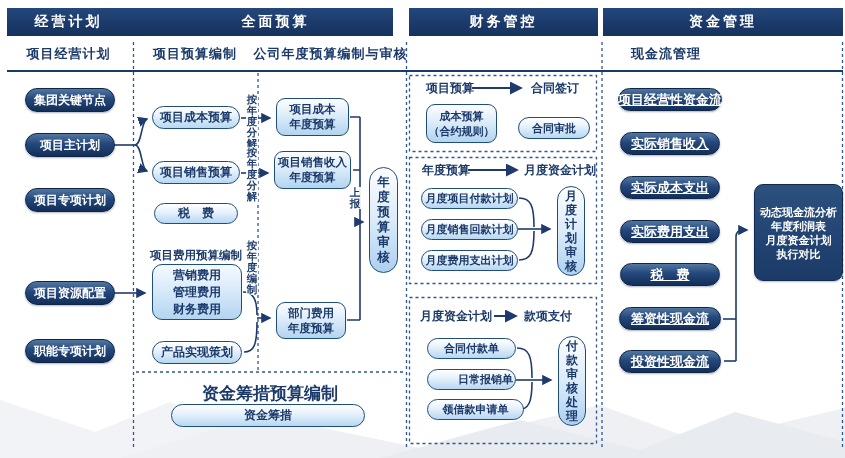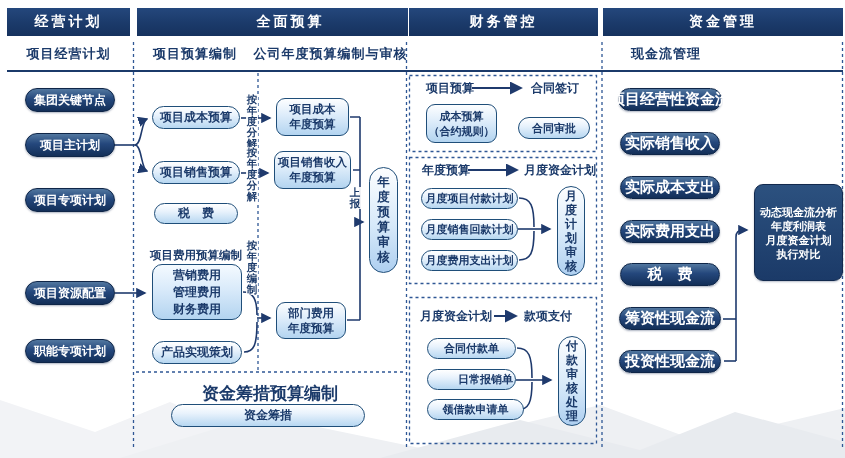--- a/index.html
+++ b/index.html
@@ -14,21 +14,21 @@
        font-size:14px;font-weight:bold;letter-spacing:3px;
        display:flex;align-items:center;justify-content:center;}
   .sub{color:#1b3a6a;font-size:13px;font-weight:bold;letter-spacing:1px;
        display:flex;align-items:center;justify-content:center;white-space:nowrap;}
   .rule{background:#1b3a6a;}
 
   .dpill{border-radius:13px;color:#fff;font-weight:bold;font-size:12px;white-space:nowrap;
          background:linear-gradient(180deg,#52779f 0%,#24477c 45%,#132f58 100%);
          border:1px solid #0f2648;box-shadow:0 1px 2px rgba(20,40,80,.35);
          display:flex;align-items:center;justify-content:center;}
-  .dpill.sm{font-size:15px;}
+  .dpill.sm{font-size:13px;text-decoration:underline;}
 
   .lpill{border-radius:12px;color:#1b3a6a;font-weight:bold;font-size:12px;white-space:nowrap;
          background:linear-gradient(180deg,#ffffff 0%,#e8f2fc 40%,#b7d7f1 100%);
          border:1.5px solid #1f4e79;display:flex;align-items:center;justify-content:center;}
   .lpill.sm{font-size:11px;}
 
   .lbox{border-radius:10px;color:#1b3a6a;font-weight:bold;font-size:12px;line-height:17px;
         background:linear-gradient(180deg,#f4faff 0%,#d9eafa 45%,#b3d4f0 100%);
         border:1.5px solid #1f4e79;display:flex;align-items:center;justify-content:center;
         text-align:center;white-space:pre-line;}
@@ -106,21 +106,21 @@
       <path d="M736,361 V237 Q736,230 743,230 H747" marker-end="url(#arr)"></path>
     </g>
     <g stroke="#1f3a6d" stroke-width="2" fill="none">
       <path d="M472,88 H521" marker-end="url(#arr)"></path>
       <path d="M468,170 H517" marker-end="url(#arr)"></path>
       <path d="M494,316 H516" marker-end="url(#arr)"></path>
     </g>
   </svg>
 
   <div class="abs el hdr" style="left:7px;top:8px;width:123px;height:28px;">经营计划</div>
-  <div class="abs el hdr" style="left:137px;top:8px;width:271px;height:28px;padding-left:36px;">全面预算</div>
+  <div class="abs el hdr" style="left:122px;top:8px;width:271px;height:28px;padding-left:36px;">全面预算</div>
   <div class="abs el hdr" style="left:409px;top:8px;width:189px;height:28px;">财务管控</div>
   <div class="abs el hdr" style="left:603px;top:8px;width:240px;height:28px;">资金管理</div>
 
   <div class="abs el sub" style="left:7px;top:45px;width:123px;height:18px;">项目经营计划</div>
   <div class="abs el sub" style="left:150px;top:45px;width:90px;height:18px;">项目预算编制</div>
   <div class="abs el sub" style="left:258px;top:45px;width:145px;height:18px;">公司年度预算编制与审核</div>
   <div class="abs el sub" style="left:616px;top:45px;width:100px;height:18px;">现金流管理</div>
   <div class="abs el rule" style="left:7px;top:70px;width:836px;height:2px;"></div>
 
   <div class="abs el dpill" style="left:25px;top:88px;width:90px;height:24px;">集团关键节点</div>

